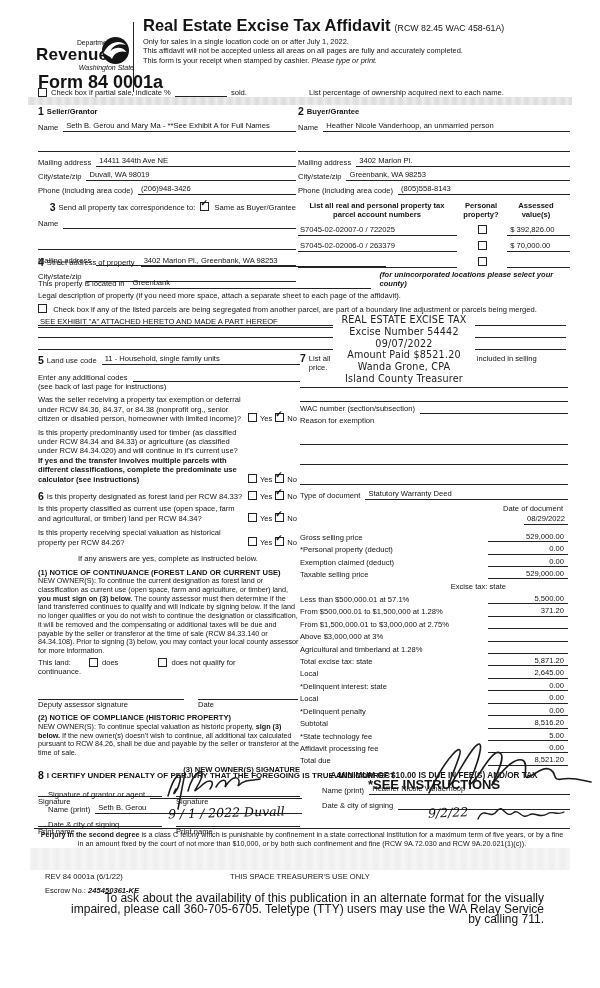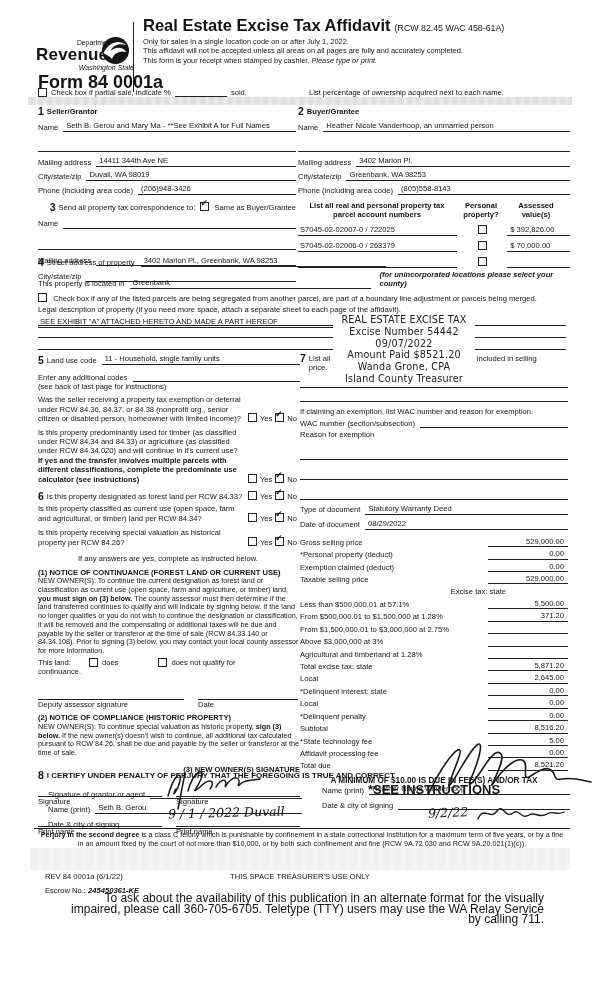--- a/index.html
+++ b/index.html
@@ -196,25 +196,25 @@
   <div class="abs" style="left:38px;top:256px;width:532px;">
     <div class="row">
       <span style="white-space:nowrap;"><span class="num">4</span><span>Street address of property</span></span>
       <span class="line" style="width:242px;margin-left:6px;padding-left:3px;white-space:nowrap;">3402 Marion Pl., Greenbank, WA 98253</span>
     </div>
     <div class="row" style="margin-top:3px;">
       <span class="lbl">This property is located in</span>
       <span class="line" style="width:255px;padding-left:3px;">Greenbank</span>
       <span class="b i" style="margin-left:8px;">(for unincorporated locations please select your county)</span>
     </div>
+    <div style="margin-top:2px;">Legal description of property (if you need more space, attach a separate sheet to each page of the affidavit).</div>
     <div style="margin-top:4px;">
       <span class="cb"></span>
       <span style="margin-left:4px;">Check box if any of the listed parcels are being segregated from another parcel, are part of a boundary line adjustment or parcels being merged.</span>
     </div>
-    <div style="margin-top:2px;">Legal description of property (if you need more space, attach a separate sheet to each page of the affidavit).</div>
     <div class="line" style="margin-top:2px;width:330px;padding-left:2px;">SEE EXHIBIT "A" ATTACHED HERETO AND MADE A PART HEREOF</div>
   </div>
 
   <div class="abs line" style="left:38px;top:315px;width:528px;"></div>
   <div class="abs line" style="left:38px;top:327px;width:528px;"></div>
   <div class="abs line" style="left:38px;top:339px;width:528px;"></div>
 
   <div class="abs stamp">
 
   <div>REAL ESTATE EXCISE TAX</div>
@@ -309,34 +309,33 @@
     </div>
   </div>
 
   <div class="abs" style="left:300px;top:354px;width:268px;">
     <div style="display:flex;">
       <span class="num">7</span>
       <span style="width:248px;">List all personal property (tangible and intangible) included in selling price.</span>
     </div>
     <div class="line" style="margin-top:4px;"></div>
     <div class="line" style="margin-top:3px;"></div>
-    <div style="margin-top:5px;">If claiming an exemption, list WAC number and reason for exemption.</div>
     <div class="row" style="margin-top:1px;">
       <span class="lbl">WAC number (section/subsection)</span>
       <span class="fill"></span>
     </div>
     <div style="margin-top:2px;">Reason for exemption</div>
     <div class="line" style="margin-top:9px;"></div>
     <div class="line" style="margin-top:9px;"></div>
     <div class="line" style="margin-top:9px;"></div>
     <div class="row" style="margin-top:4px;">
       <span class="lbl">Type of document</span>
       <span class="fill">Statutory Warranty Deed</span>
     </div>
-    <div class="row" style="margin-top:4px;">
+    <div class="row" style="margin-top:4px;flex-direction:column;">
       <span class="lbl">Date of document</span>
       <span class="fill">08/29/2022</span>
     </div>
     <div style="margin-top:5px;">
 
         <div class="taxrow">
           <span class="tl">Gross selling price</span>
           <span class="tv">529,000.00</span>
         </div>
 

